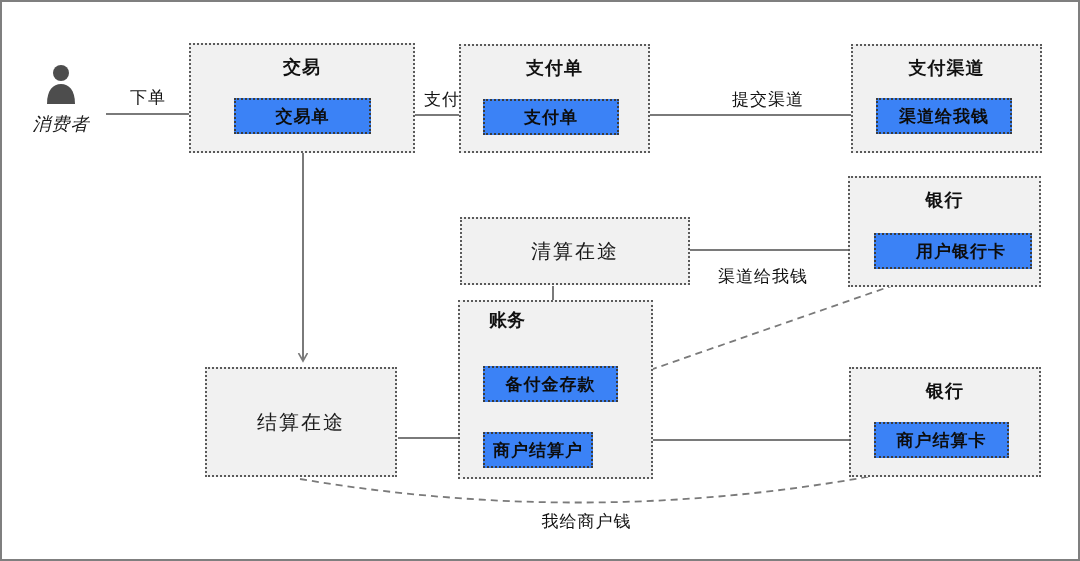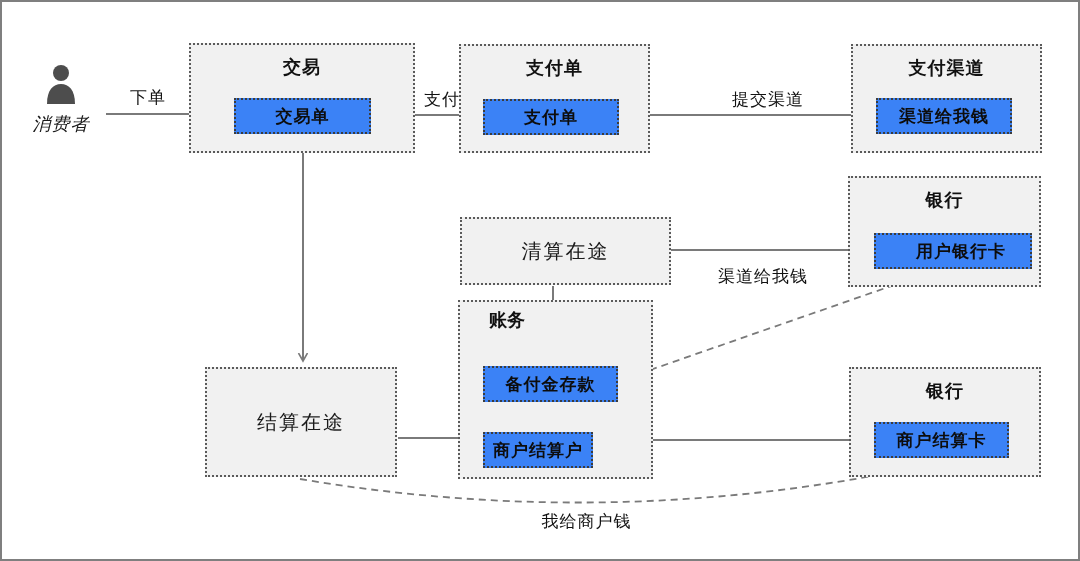--- a/index.html
+++ b/index.html
@@ -90,21 +90,21 @@
   <div class="outer-box" style="left:849px;top:42px;width:191px;height:109px;">
     <div class="box-title">支付渠道</div>
   </div>
   <div class="inner-box" style="left:874px;top:96px;width:136px;height:36px;">渠道给我钱</div>
 
   <div class="outer-box" style="left:846px;top:174px;width:193px;height:111px;">
     <div class="box-title">银行</div>
   </div>
   <div class="inner-box" style="left:872px;top:231px;width:158px;height:36px;padding-left:16px;">用户银行卡</div>
 
-  <div class="plain-label outer-box" style="left:458px;top:215px;width:211px;height:68px;">清算在途</div>
+  <div class="plain-label outer-box" style="left:458px;top:215px;width:230px;height:68px;">清算在途</div>
 
   <div class="outer-box" style="left:456px;top:298px;width:195px;height:179px;">
     <div class="box-title-corner">账务</div>
   </div>
   <div class="inner-box" style="left:481px;top:364px;width:135px;height:36px;">备付金存款</div>
   <div class="inner-box" style="left:481px;top:430px;width:110px;height:36px;">商户结算户</div>
 
   <div class="plain-label outer-box" style="left:203px;top:365px;width:192px;height:110px;">结算在途</div>
 
   <div class="outer-box" style="left:847px;top:365px;width:192px;height:110px;">

